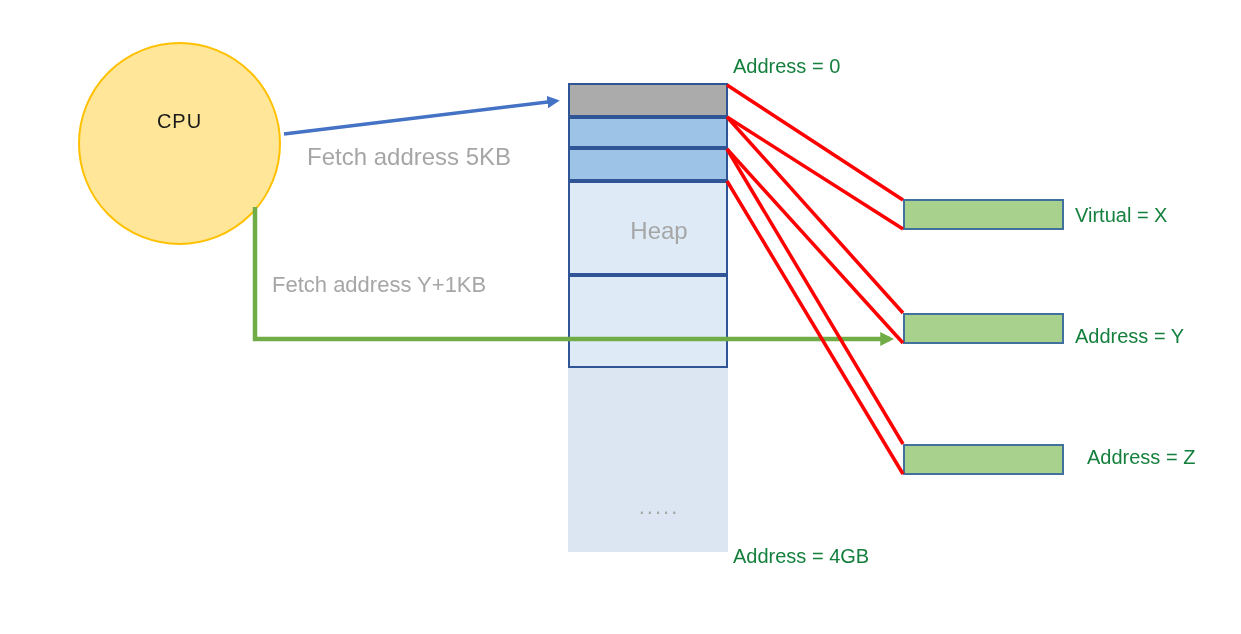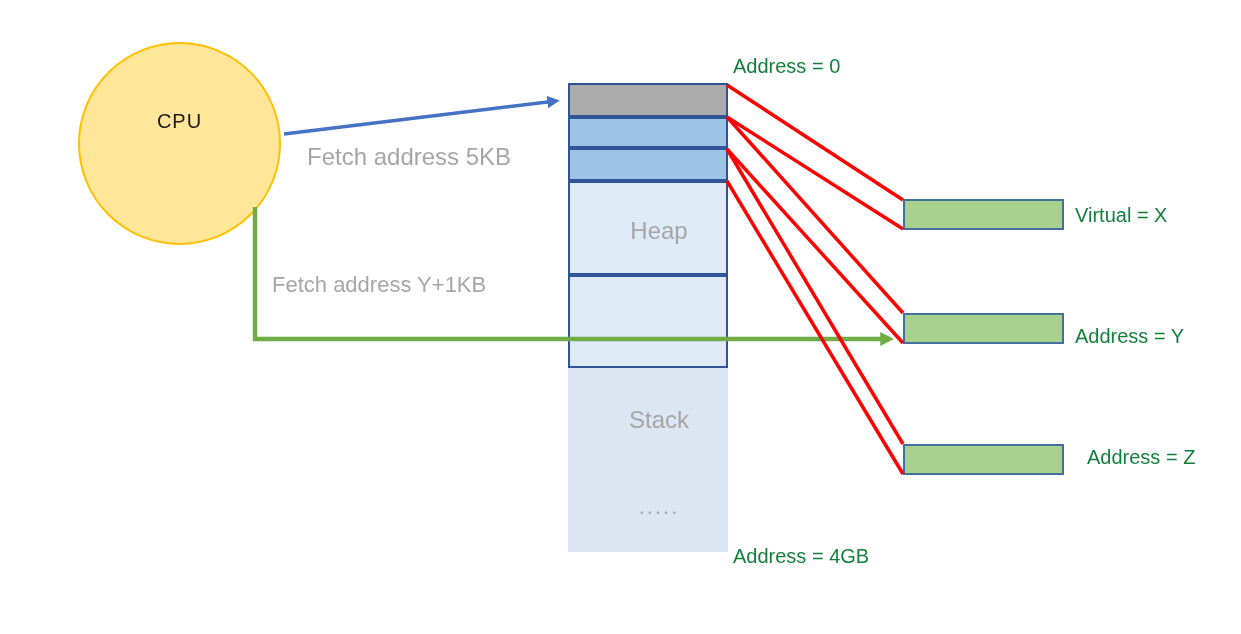--- a/index.html
+++ b/index.html
@@ -94,21 +94,20 @@
 
   <div class="vcol">
     <div class="vseg seg-page0"></div>
     <div class="vseg seg-page1"></div>
     <div class="vseg seg-page2"></div>
     <div class="vseg seg-heap">
       <div class="seg-text heap-text">Heap</div>
     </div>
     <div class="vseg seg-data"></div>
     <div class="vseg seg-tail">
-      <div class="seg-text stack-text">Stack</div>
       <div class="seg-text dots-text">.....</div>
     </div>
   </div>
 
   <div class="abs addr-label" style="left:733px; top:55px;">Address = 0</div>
   <div class="abs addr-label" style="left:733px; top:545px;text-align:center;">Address = 4GB</div>
 
   <div class="frame" style="top:199px;"></div>
   <div class="frame" style="top:313px;"></div>
   <div class="frame" style="top:444px;"></div>

